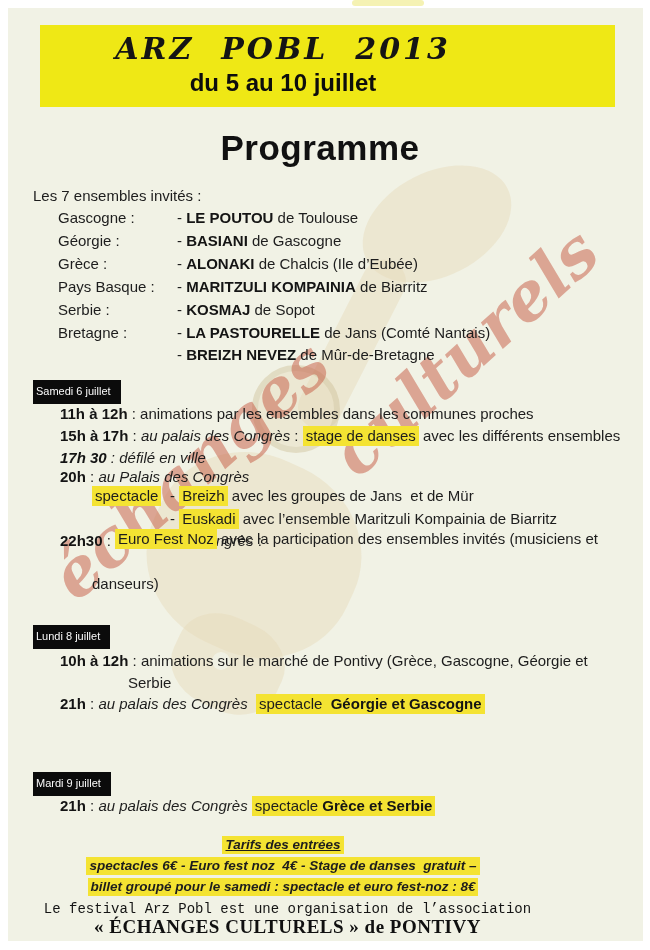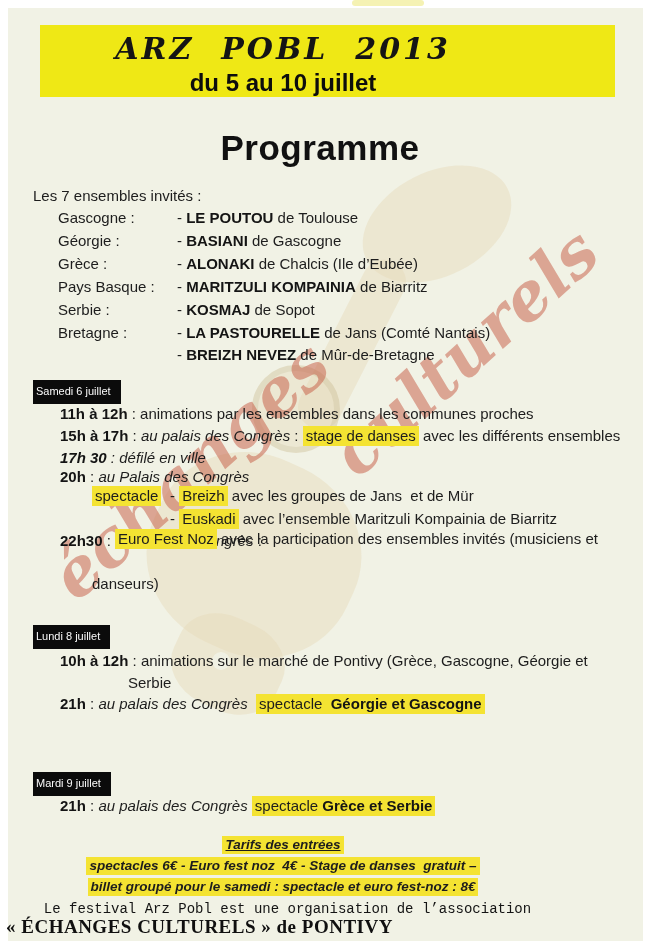--- a/index.html
+++ b/index.html
@@ -29,21 +29,21 @@
   .wm {
     position:absolute; z-index:2; white-space:nowrap;
     font-family:"DejaVu Serif", serif; font-weight:bold; font-style:italic;
     font-size:66px; color:var(--watermark-red, #c65b44); opacity:.5;
   }
   .wm1 { left:190px; top:470px; transform:translate(-50%,-50%) rotate(-42deg); }
   .wm2 { left:465px; top:352px; transform:translate(-50%,-50%) rotate(-42deg); }
 
   .content { position:absolute; inset:0; z-index:3; }
   .banner {
-    position:absolute; left:40px; top:25px; width:575px; height:72px;
+    position:absolute; left:40px; top:25px; width:575px; height:82px;
     background:var(--banner-yellow, #efe815); text-align:center;
     box-sizing:border-box; padding-top:7px; padding-right:89px;
   }
   .banner-title {
     font-family:"DejaVu Serif", serif; font-weight:bold; font-style:italic;
     font-size:30px; letter-spacing:3px; color:#151515; line-height:34px;
   }
   .banner-subtitle {
     font-family:"Liberation Sans", sans-serif; font-weight:bold;
     font-size:24px; color:#0d0d0d; line-height:30px; margin-top:2px;
@@ -65,21 +65,21 @@
     font-size:11px; line-height:19px; padding:2px 10px 3px 3px; white-space:nowrap;
   }
   .center-line { position:absolute; left:0; width:566px; text-align:center; white-space:nowrap; }
   .tarif { font-weight:bold; font-style:italic; font-size:13.5px; line-height:17px; }
   .tarif-title { text-decoration:underline; }
   .footer1 {
     position:absolute; left:0; top:901px; width:575px; text-align:center;
     font-family:Liberation Mono, monospace; font-size:14px; color:#141414;
   }
   .footer2 {
-    position:absolute; left:6px; top:916px; width:575px; text-align:left;
+    position:absolute; left:0; top:916px; width:575px; text-align:center;
     font-family:"Liberation Serif", serif; font-size:19px; font-weight:700;
     letter-spacing:.5px; color:#101010;
   }
 </style>
 </head>
 <body>
 
 <div class="page">
   <div class="paper"></div>
   <div class="smudge"></div>

